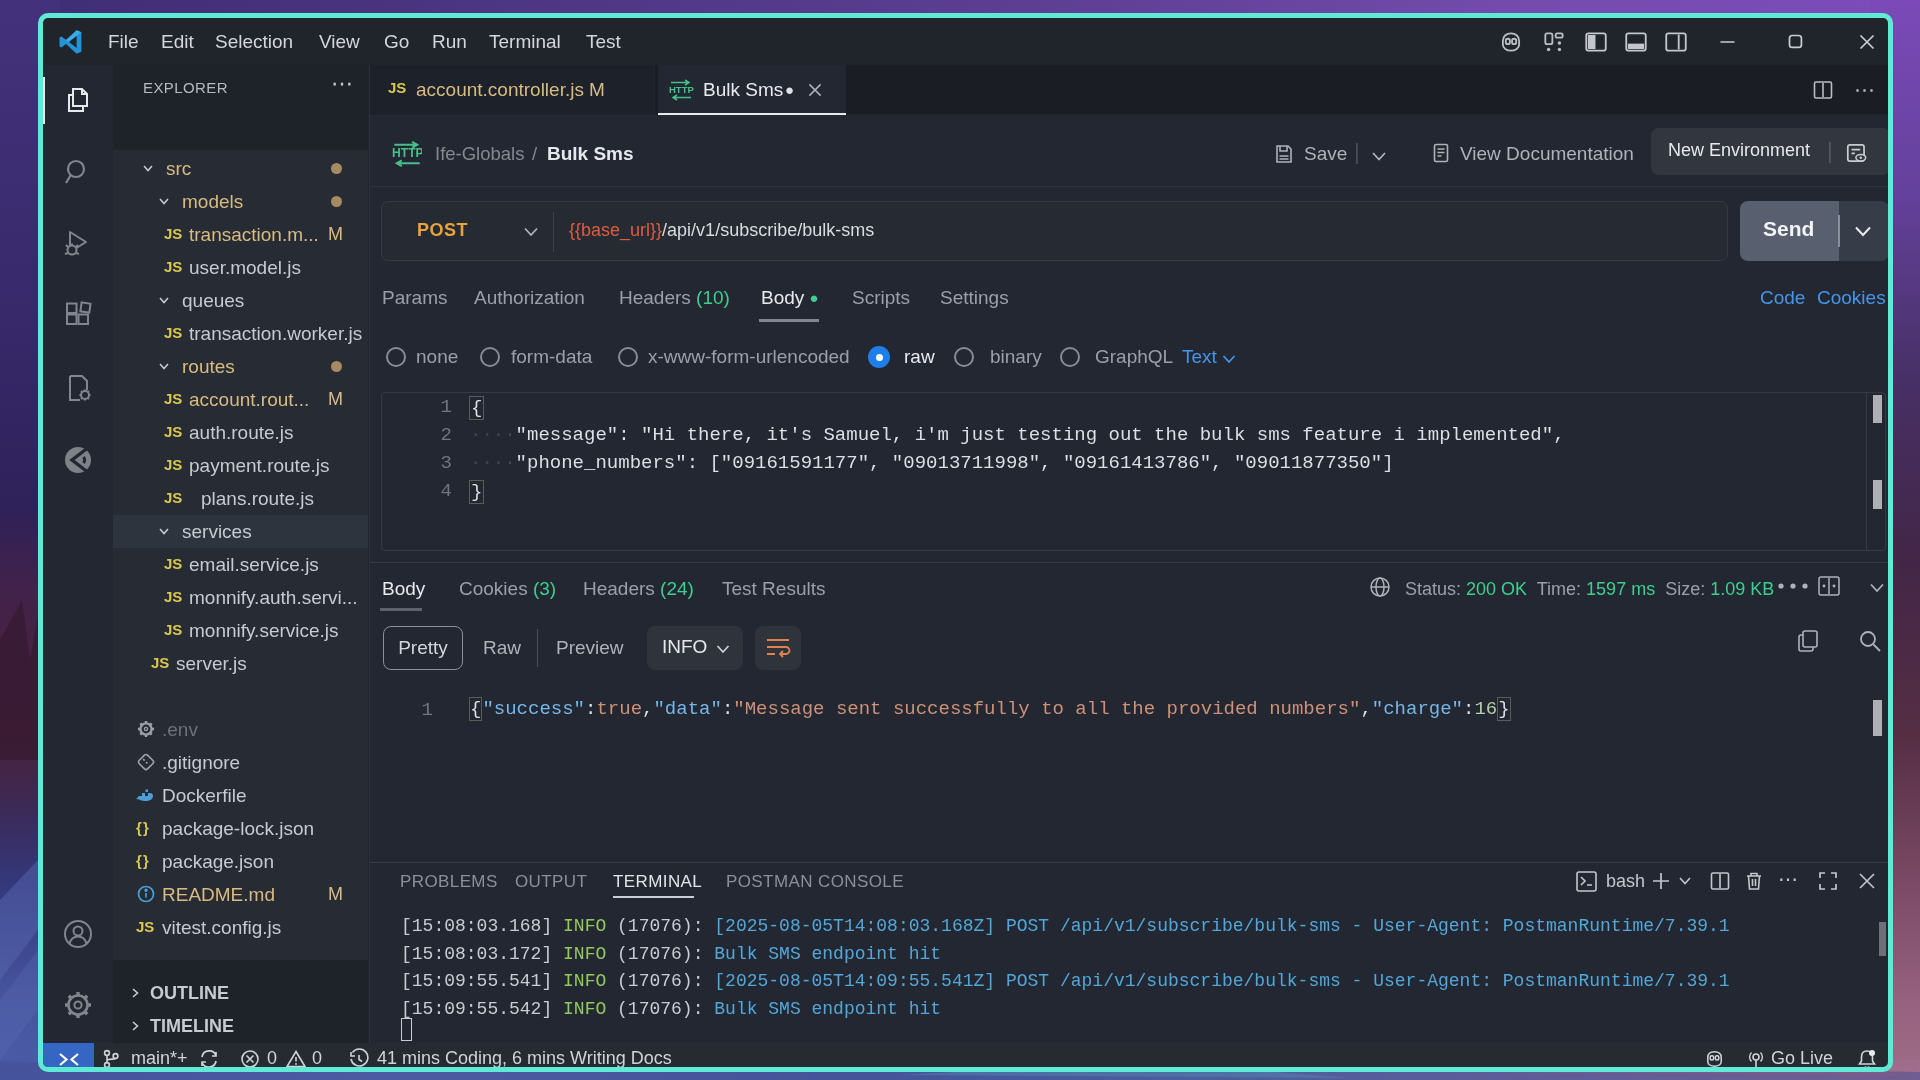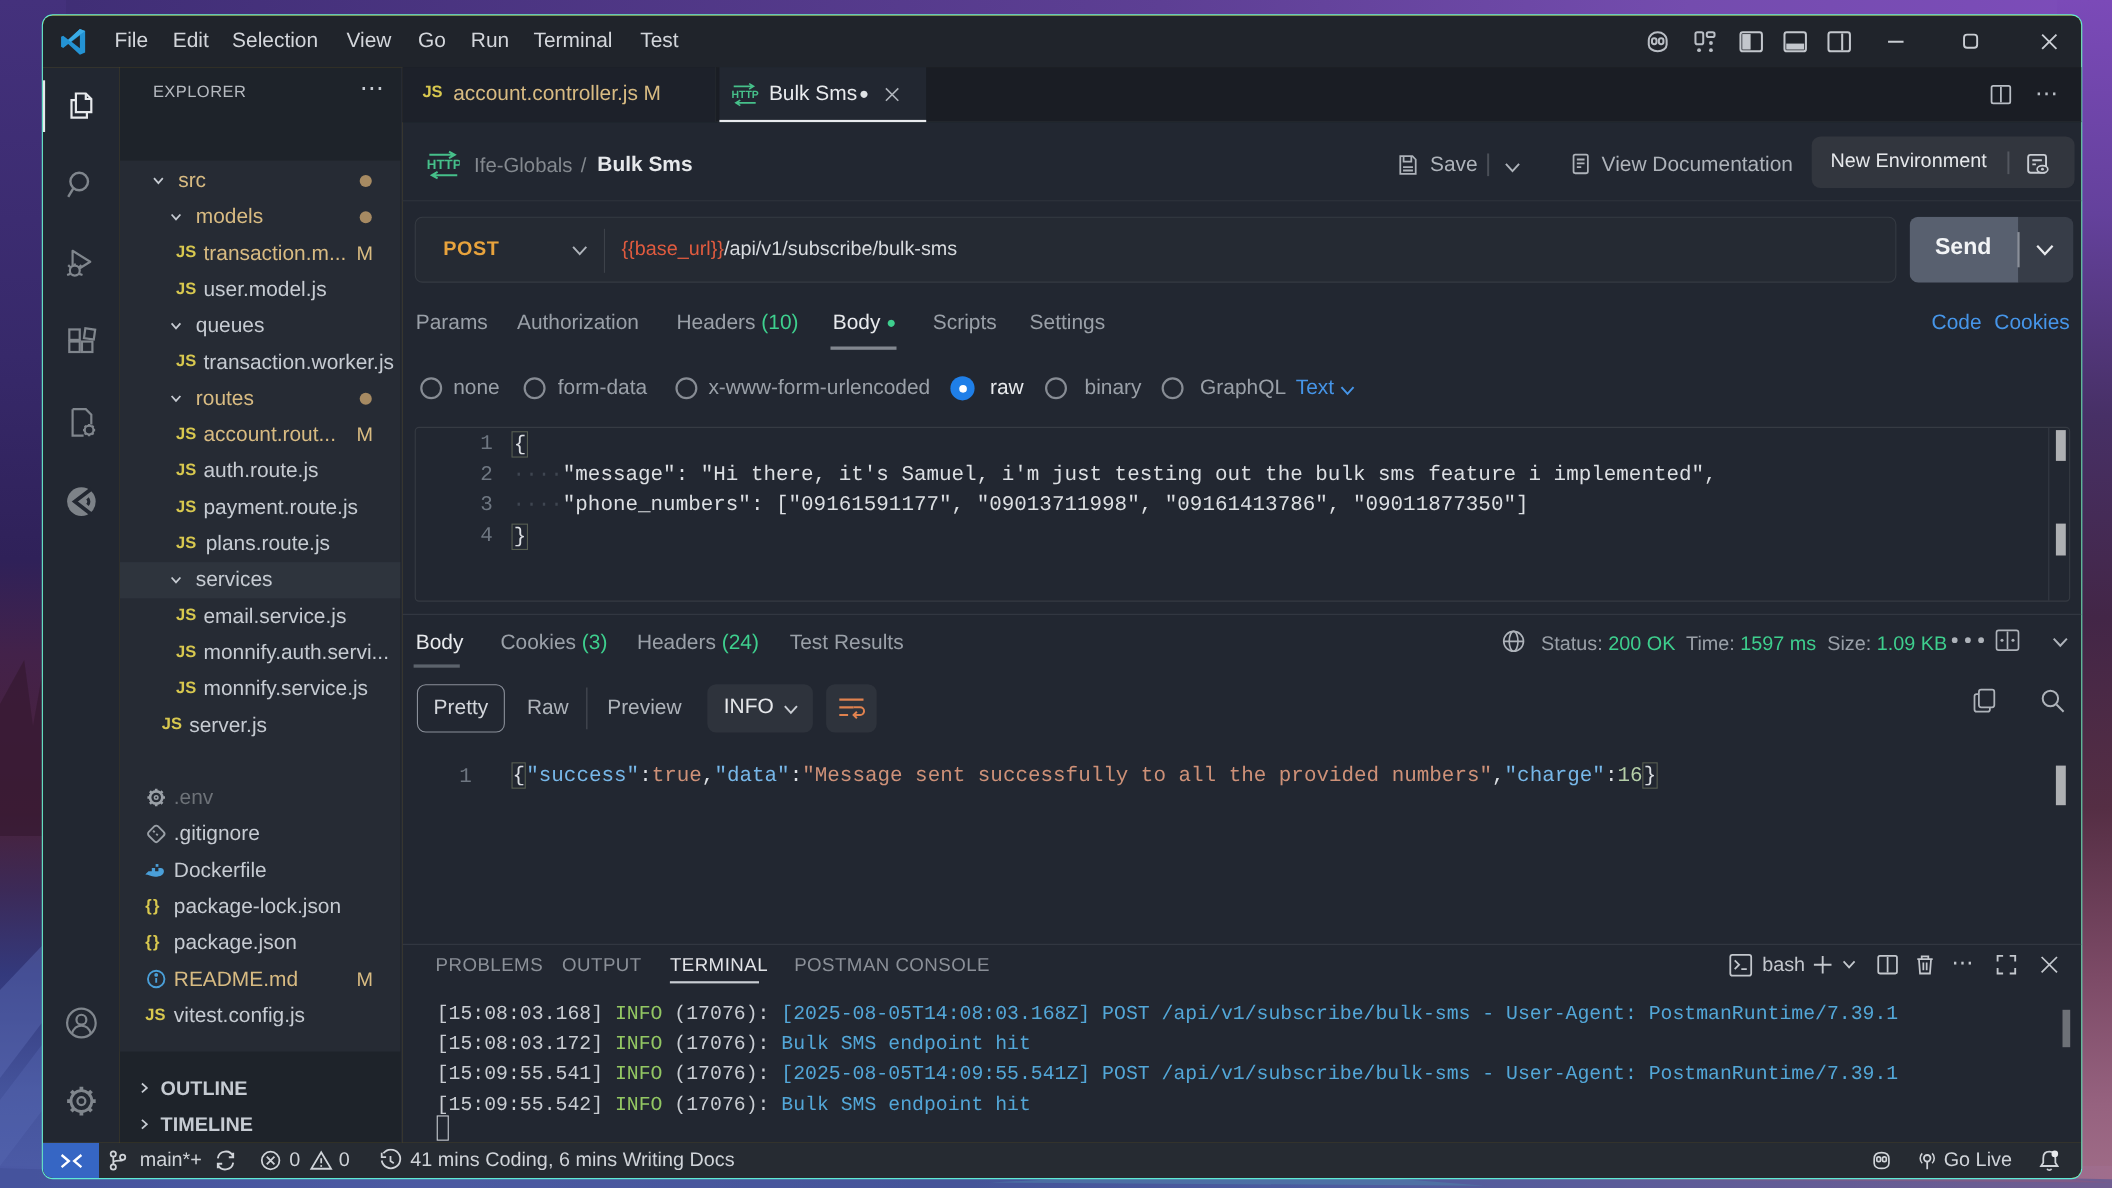--- a/index.html
+++ b/index.html
@@ -1,21 +1,21 @@
 <!DOCTYPE html>
 <html><head>
 <meta charset="utf-8">
 <style>
 * { margin:0; padding:0; box-sizing:border-box; }
 html,body { width:1920px; height:1080px; overflow:hidden; background:#3b2a6b; font-family:"Liberation Sans", sans-serif; }
 #wall { position:absolute; left:0; top:0; width:1920px; height:1080px; }
 #win {
   position:absolute; left:38px; top:13px; width:1855px; height:1059px;
-  background:#eab308; border-radius:10px; overflow:hidden;
-  border:1px solid #5eead4;
+  background:#c4b5fd; border-radius:10px; overflow:hidden;
+  border:5px solid #5eead4;
 }
 .abs { position:absolute; }
 
 #titlebar { position:absolute; left:0; top:0; width:100%; height:47px; background:#20242b; }
 .menu { position:absolute; top:0; height:47px; line-height:47px; color:#d3d6db; font-size:19px; }
 #wintitle { position:absolute; top:0; height:47px; line-height:47px; color:#c0c4ca; font-size:18px; }
 .tico { position:absolute; top:11px; width:26px; height:26px; }
 
 #actbar { position:absolute; left:0; top:47px; width:70px; height:978px; background:#222731; }
 #actind { position:absolute; left:0; top:12px; width:2px; height:47px; background:#e7e9ec; }
@@ -258,21 +258,21 @@
     <div class="trow" style="top:350.5px">
         <span class="jsico" style="left:51px">JS</span>
         <span class="lbl" style="left:76px">auth.route.js</span>
       </div>
     <div class="trow" style="top:383.5px">
         <span class="jsico" style="left:51px">JS</span>
         <span class="lbl" style="left:76px">payment.route.js</span>
       </div>
     <div class="trow" style="top:416.5px">
         <span class="jsico" style="left:51px">JS</span>
-        <span class="lbl" style="left:78px">plans.route.js</span>
+        <span class="lbl" style="left:88px">plans.route.js</span>
       </div>
     <div class="trow" style="top:449.5px;background:#2e343d">
       <svg class="chev" style="left:44px" width="14" height="14" viewBox="0 0 14 14" fill="none" stroke="#c6cbd2" stroke-width="1.6">
           <path d="M3,5 L7,9.5 L11,5"></path>
         </svg>
       <span class="lbl" style="left:69px">services</span>
     </div>
     <div class="trow" style="top:482.5px">
         <span class="jsico" style="left:51px">JS</span>
         <span class="lbl" style="left:76px">email.service.js</span>
@@ -404,21 +404,21 @@
         <svg class="abs" style="left:193px;top:13px" width="26" height="26" viewBox="0 0 24 24" fill="none" stroke="#c9cdd3" stroke-width="1.6">
           <rect x="3.5" y="3.5" width="15" height="15" rx="2"></rect>
             <path d="M7,8 h8 M7,11.5 h3"></path>
           <ellipse cx="15.5" cy="15.5" rx="4.5" ry="3" fill="#32363e" stroke-width="1.4"></ellipse>
             <circle cx="15.5" cy="15.5" r="1.2" fill="#c9cdd3" stroke="none"></circle>
         </svg>
       </div>
     </div>
 
     <div class="abs" style="left:11px;top:136px;width:1347px;height:60px;background:#252a33;border:1px solid #363b43;border-radius:7px">
-      <span class="abs" style="left:25px;top:18px;font-size:18px;font-weight:bold;color:#e8a33d;letter-spacing:0.5px">POST</span>
+      <span class="abs" style="left:35px;top:18px;font-size:18px;font-weight:bold;color:#e8a33d;letter-spacing:0.5px">POST</span>
       <svg class="abs" style="left:140px;top:24px" width="18" height="12" viewBox="0 0 18 12" fill="none" stroke="#aeb3ba" stroke-width="1.8">
           <path d="M3,2.5 L9,9 L15,2.5"></path>
         </svg>
       <div class="abs" style="left:171px;top:10px;width:1px;height:40px;background:#3d424a"></div>
       <span class="abs" style="left:187px;top:18px;font-size:18px;color:#d8dbdf"><span style="color:#e05b3f">{{base_url}}</span>/api/v1/subscribe/bulk-sms</span>
     </div>
     <div class="abs" style="left:1370px;top:136px;width:149px;height:60px;border-radius:8px;overflow:hidden">
       <div class="abs" style="left:0;top:0;width:99px;height:60px;background:#58606f"></div>
       <div class="abs" style="left:99px;top:0;width:50px;height:60px;background:#373d48"></div>
       <div class="abs" style="left:98px;top:14px;width:2px;height:32px;background:#8a8f99"></div>

